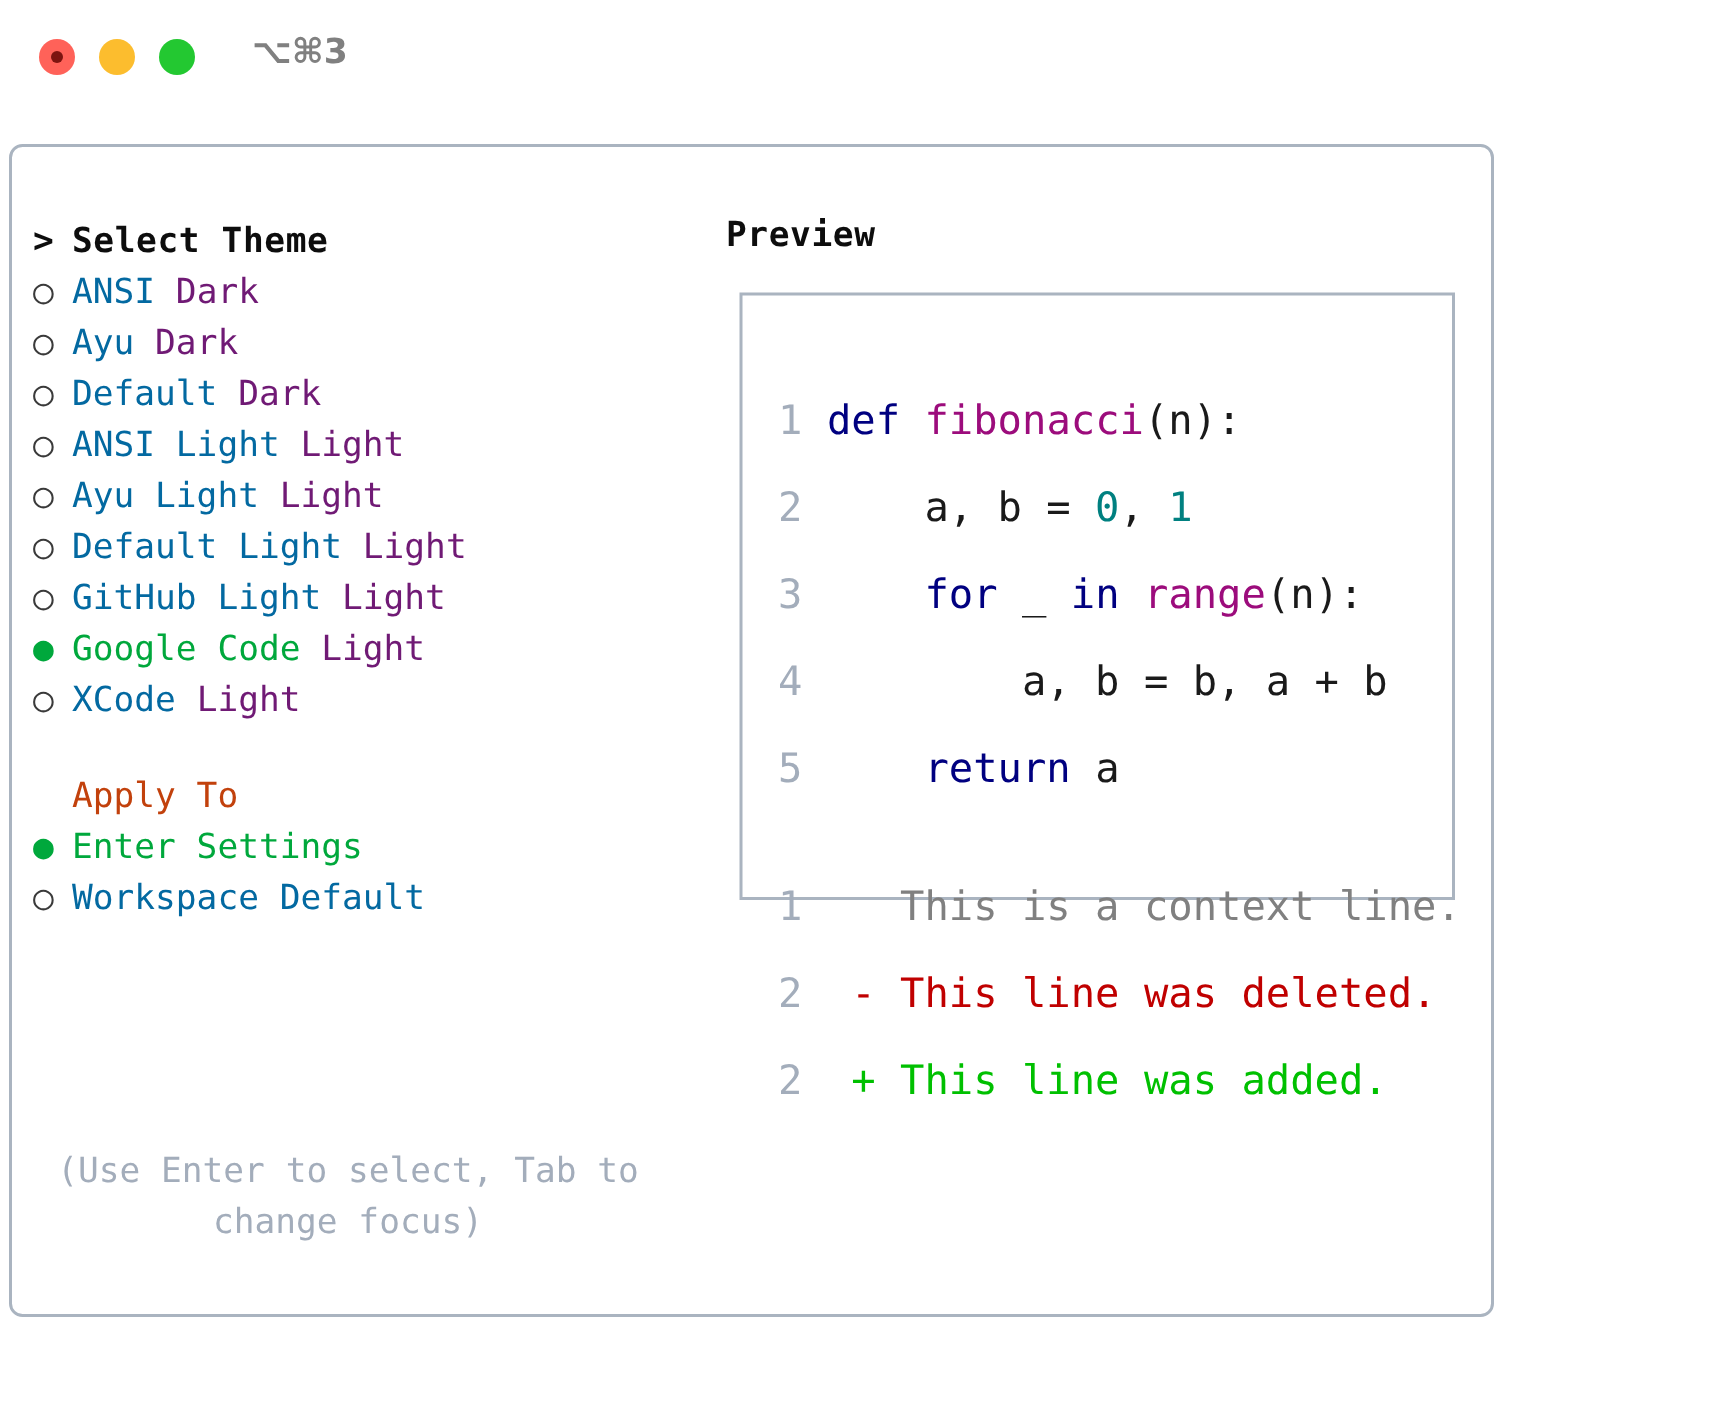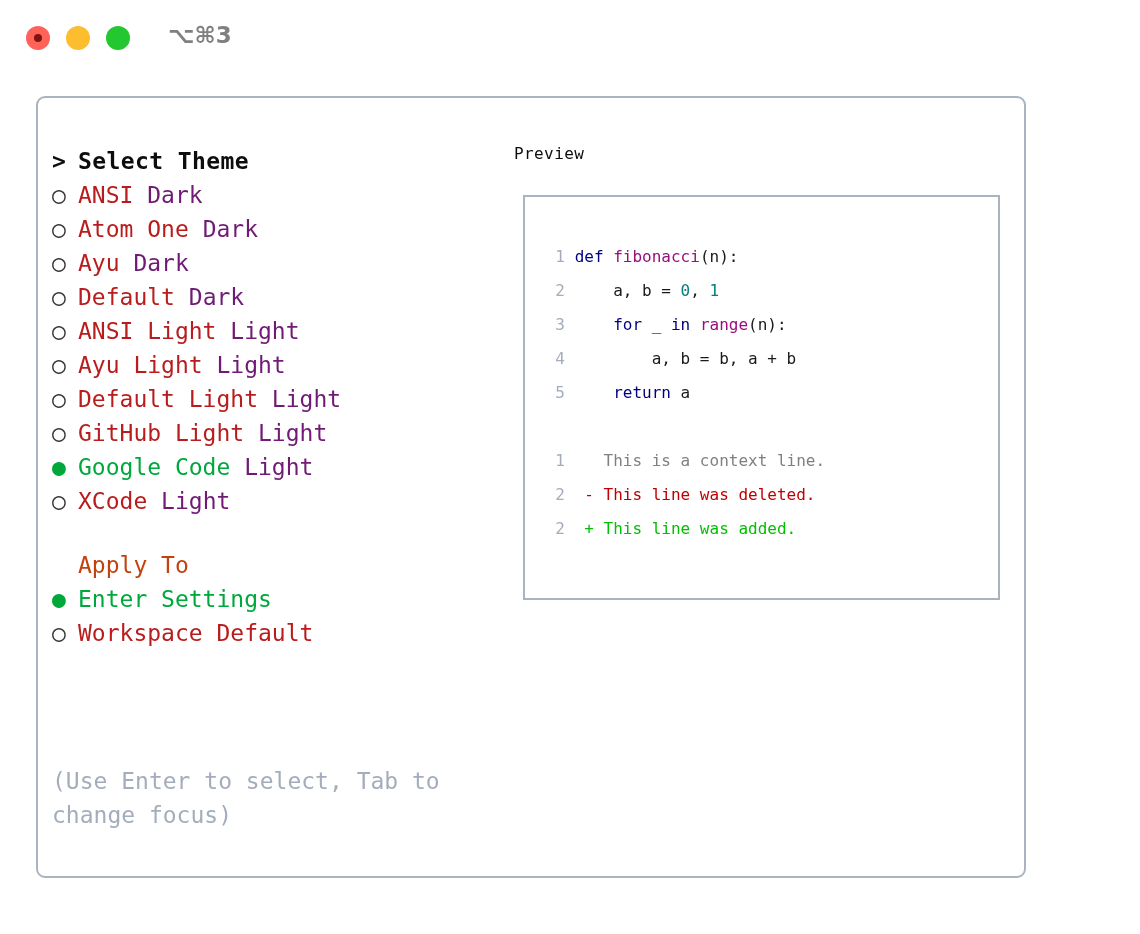--- a/index.html
+++ b/index.html
@@ -58,21 +58,21 @@
     font-weight: bold;
     color: #808080;
     letter-spacing: 0px;
     font-family: "DejaVu Sans", "Liberation Sans", sans-serif;
     white-space: pre;
   }
 
   
   #panel {
     position: absolute;
-    left: 36px;
+    left: 6px;
     top: 96px;
     width: 990px;
     height: 782px;
     border: 2px solid #aab4c0;
     border-radius: 9px;
     box-sizing: border-box;
     background: #ffffff;
   }
 
   
@@ -95,48 +95,49 @@
     letter-spacing: 0.4px;
   }
   .marker {
     display: inline-block;
     width: 26px;
     font-size: 23px;
   }
   .marker.sel   { color: #00a83c; }
   .marker.unsel { color: #3a3a3a; }
   .marker.caret { color: #0d0d0d; font-weight: bold; }
-  .lbl          { color: #b91c1c; }
+  .lbl          { color: #0369a1; }
   .lbl.sel      { color: #00a83c; }
   .tag          { color: #701a75; }
 
   #apply-block { margin-top: 30px; }
   .row.sub-heading {
     color: #c2410c;
     padding-left: 26px;
   }
 
   #hint {
     position: absolute;
     left: 14px;
     top: 666px;
     width: 420px;
     font-size: 23px;
     line-height: 34px;
     color: #a3adbb;
     white-space: pre-wrap;
+    text-align: center;
   }
 
   
   #preview-title {
     position: absolute;
     left: 476px;
     top: 46px;
-    font-size: 16px;
-    font-weight: normal;
+    font-size: 23px;
+    font-weight: bold;
     color: #0d0d0d;
     letter-spacing: 0.4px;
     white-space: pre;
   }
   #code-box {
     position: absolute;
     left: 485px;
     top: 97px;
     width: 477px;
     height: 405px;
@@ -146,22 +147,23 @@
   }
   #code-inner {
     position: absolute;
     left: 12px;
     top: 43px;
     right: 6px;
   }
   .cline {
     height: 34px;
     line-height: 34px;
-    font-size: 16px;
-    white-space: pre;
+    font-size: 27px;
+    white-space: pre;
+    margin-top: 24px;
   }
   .ln {
     display: inline-block;
     width: 28px;
     text-align: right;
     color: #a3adbb;
   }
   .gap { height: 34px; }
 
   .kw   { color: #000080; }
@@ -185,21 +187,20 @@
   </div>
 
   <div id="panel">
 
     <div id="left-col">
 
       <div class="row heading"><span class="marker caret">&gt;</span><span>Select Theme</span></div>
 
       <div id="theme-list">
           <div class="row"><span class="marker unsel">○</span><span class="lbl">ANSI</span><span class="tag"> Dark</span></div>
-          <div class="row"><span class="marker unsel">○</span><span class="lbl">Atom One</span><span class="tag"> Dark</span></div>
           <div class="row"><span class="marker unsel">○</span><span class="lbl">Ayu</span><span class="tag"> Dark</span></div>
           <div class="row"><span class="marker unsel">○</span><span class="lbl">Default</span><span class="tag"> Dark</span></div>
           <div class="row"><span class="marker unsel">○</span><span class="lbl">ANSI Light</span><span class="tag"> Light</span></div>
           <div class="row"><span class="marker unsel">○</span><span class="lbl">Ayu Light</span><span class="tag"> Light</span></div>
           <div class="row"><span class="marker unsel">○</span><span class="lbl">Default Light</span><span class="tag"> Light</span></div>
           <div class="row"><span class="marker unsel">○</span><span class="lbl">GitHub Light</span><span class="tag"> Light</span></div>
           <div class="row"><span class="marker sel">●</span><span class="lbl sel">Google Code</span><span class="tag"> Light</span></div>
           <div class="row"><span class="marker unsel">○</span><span class="lbl">XCode</span><span class="tag"> Light</span></div>
         </div>
 

